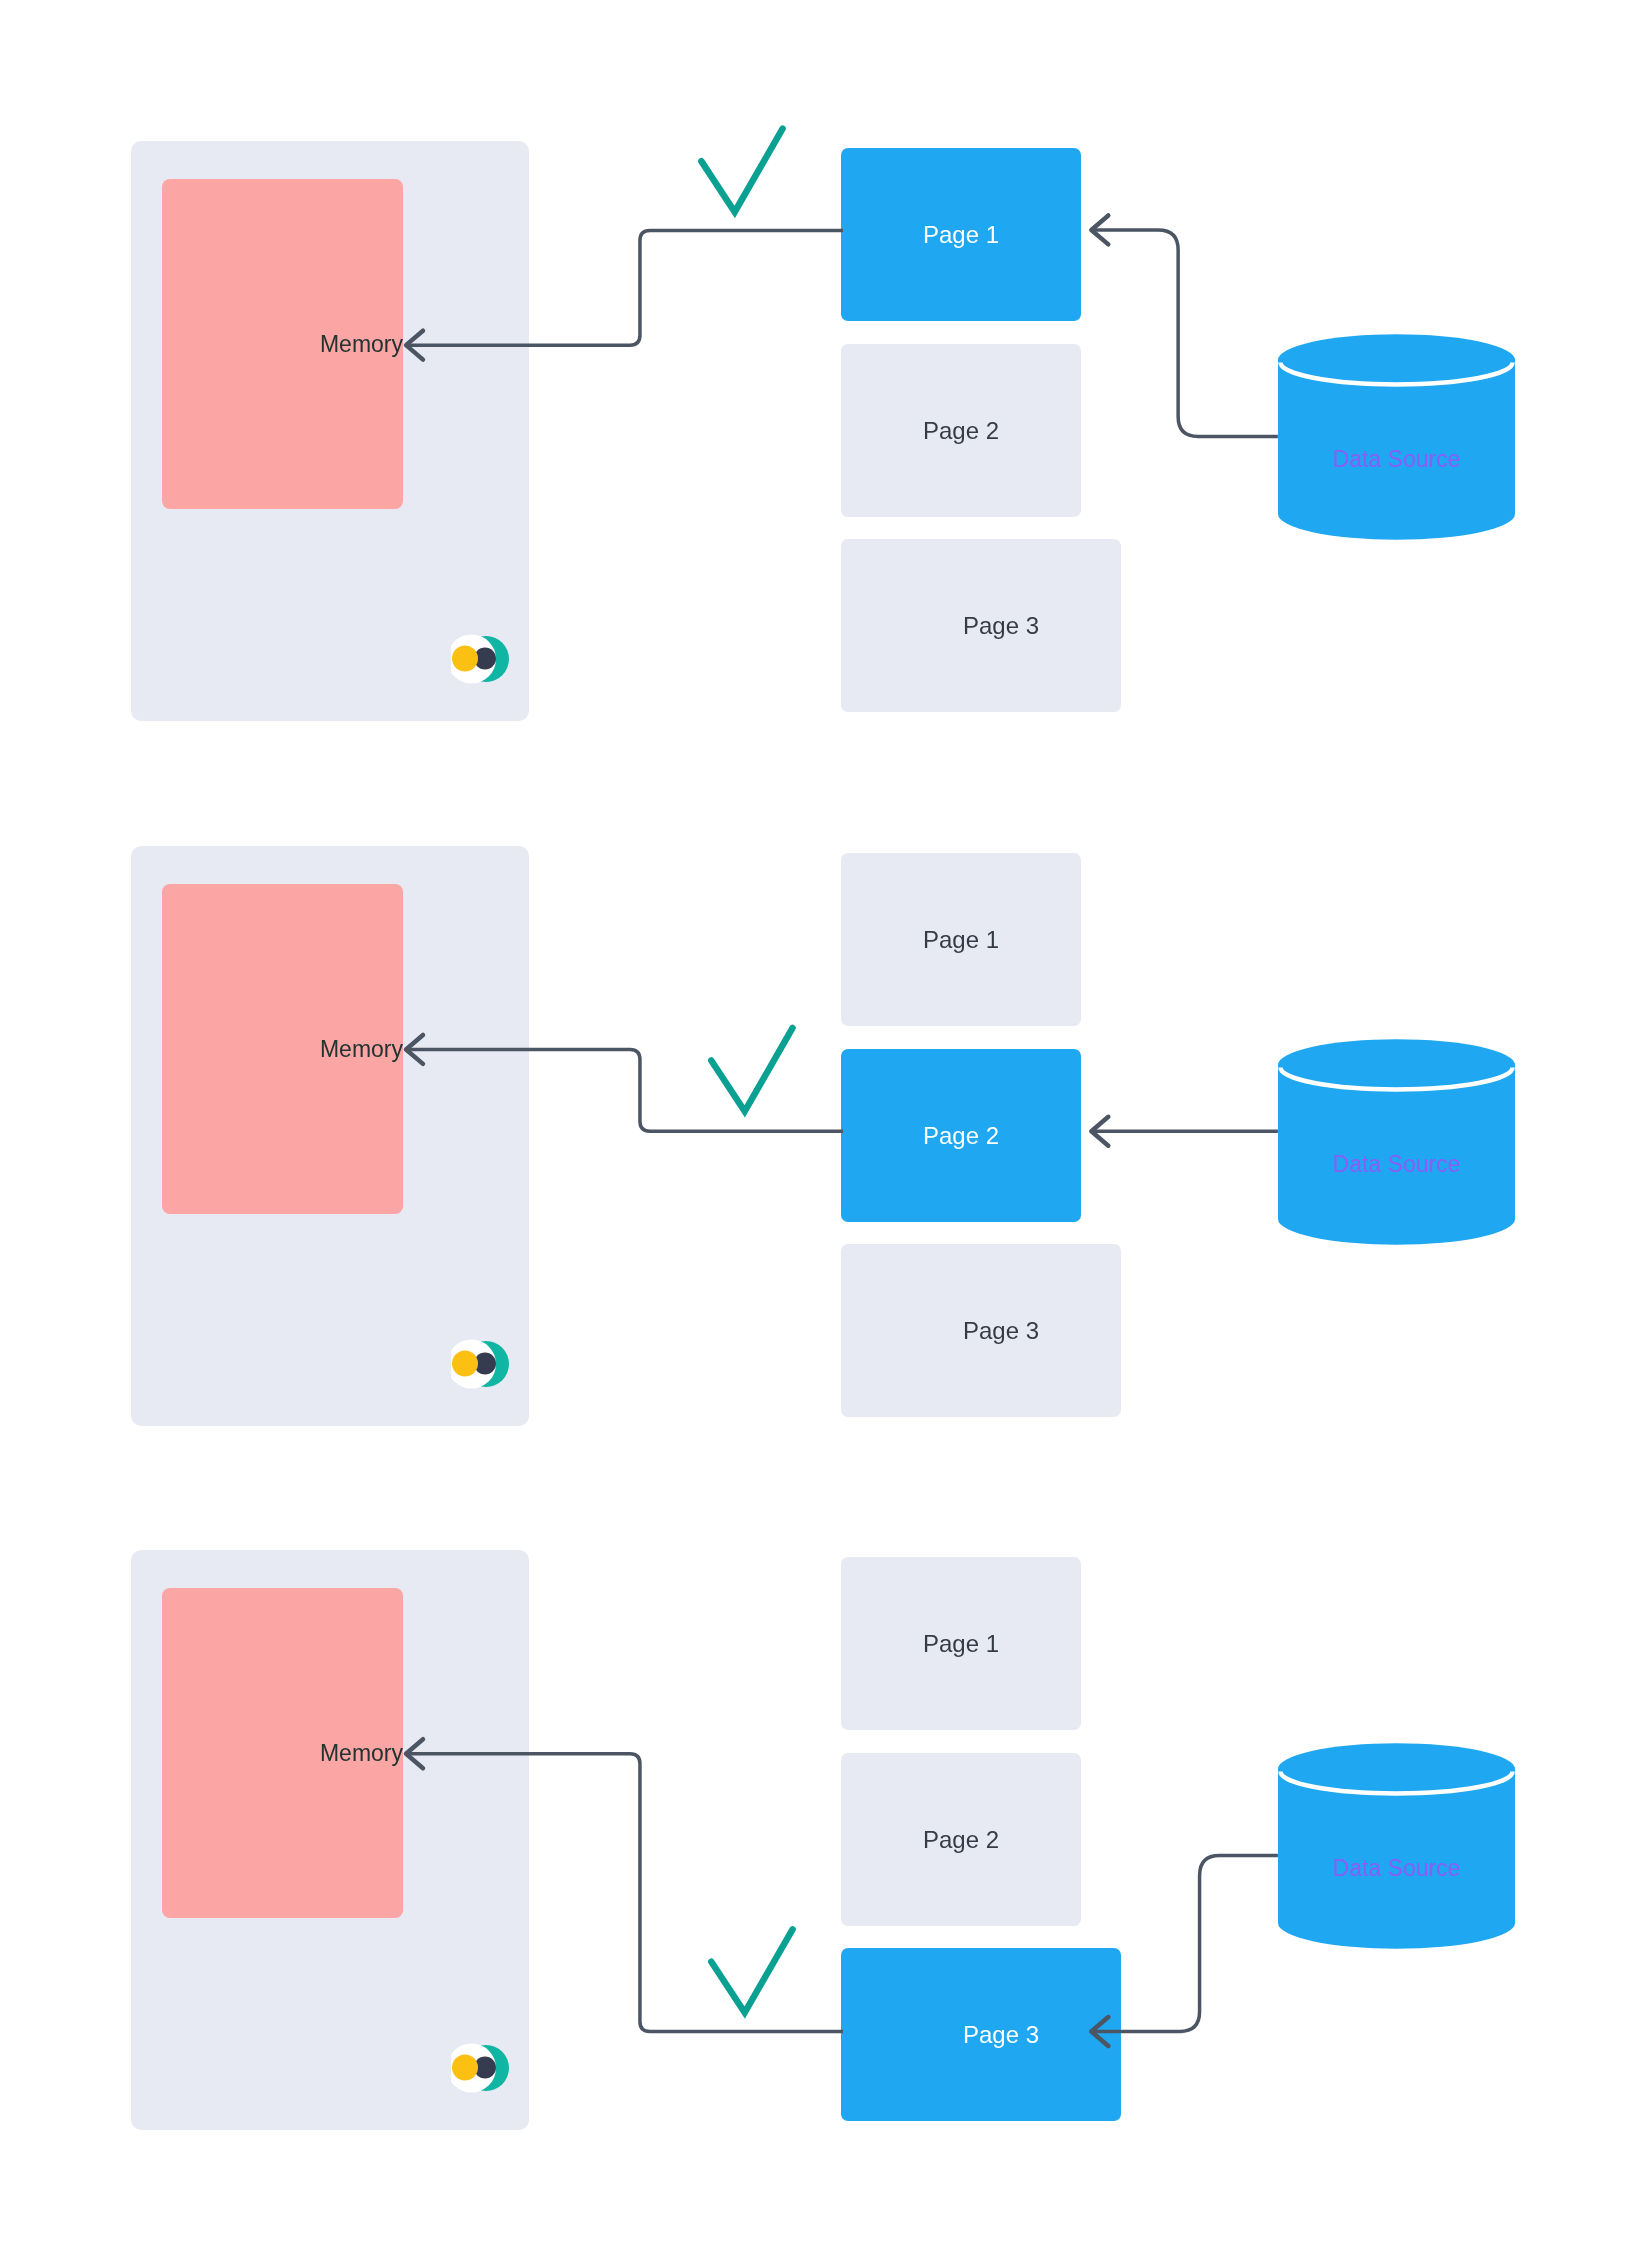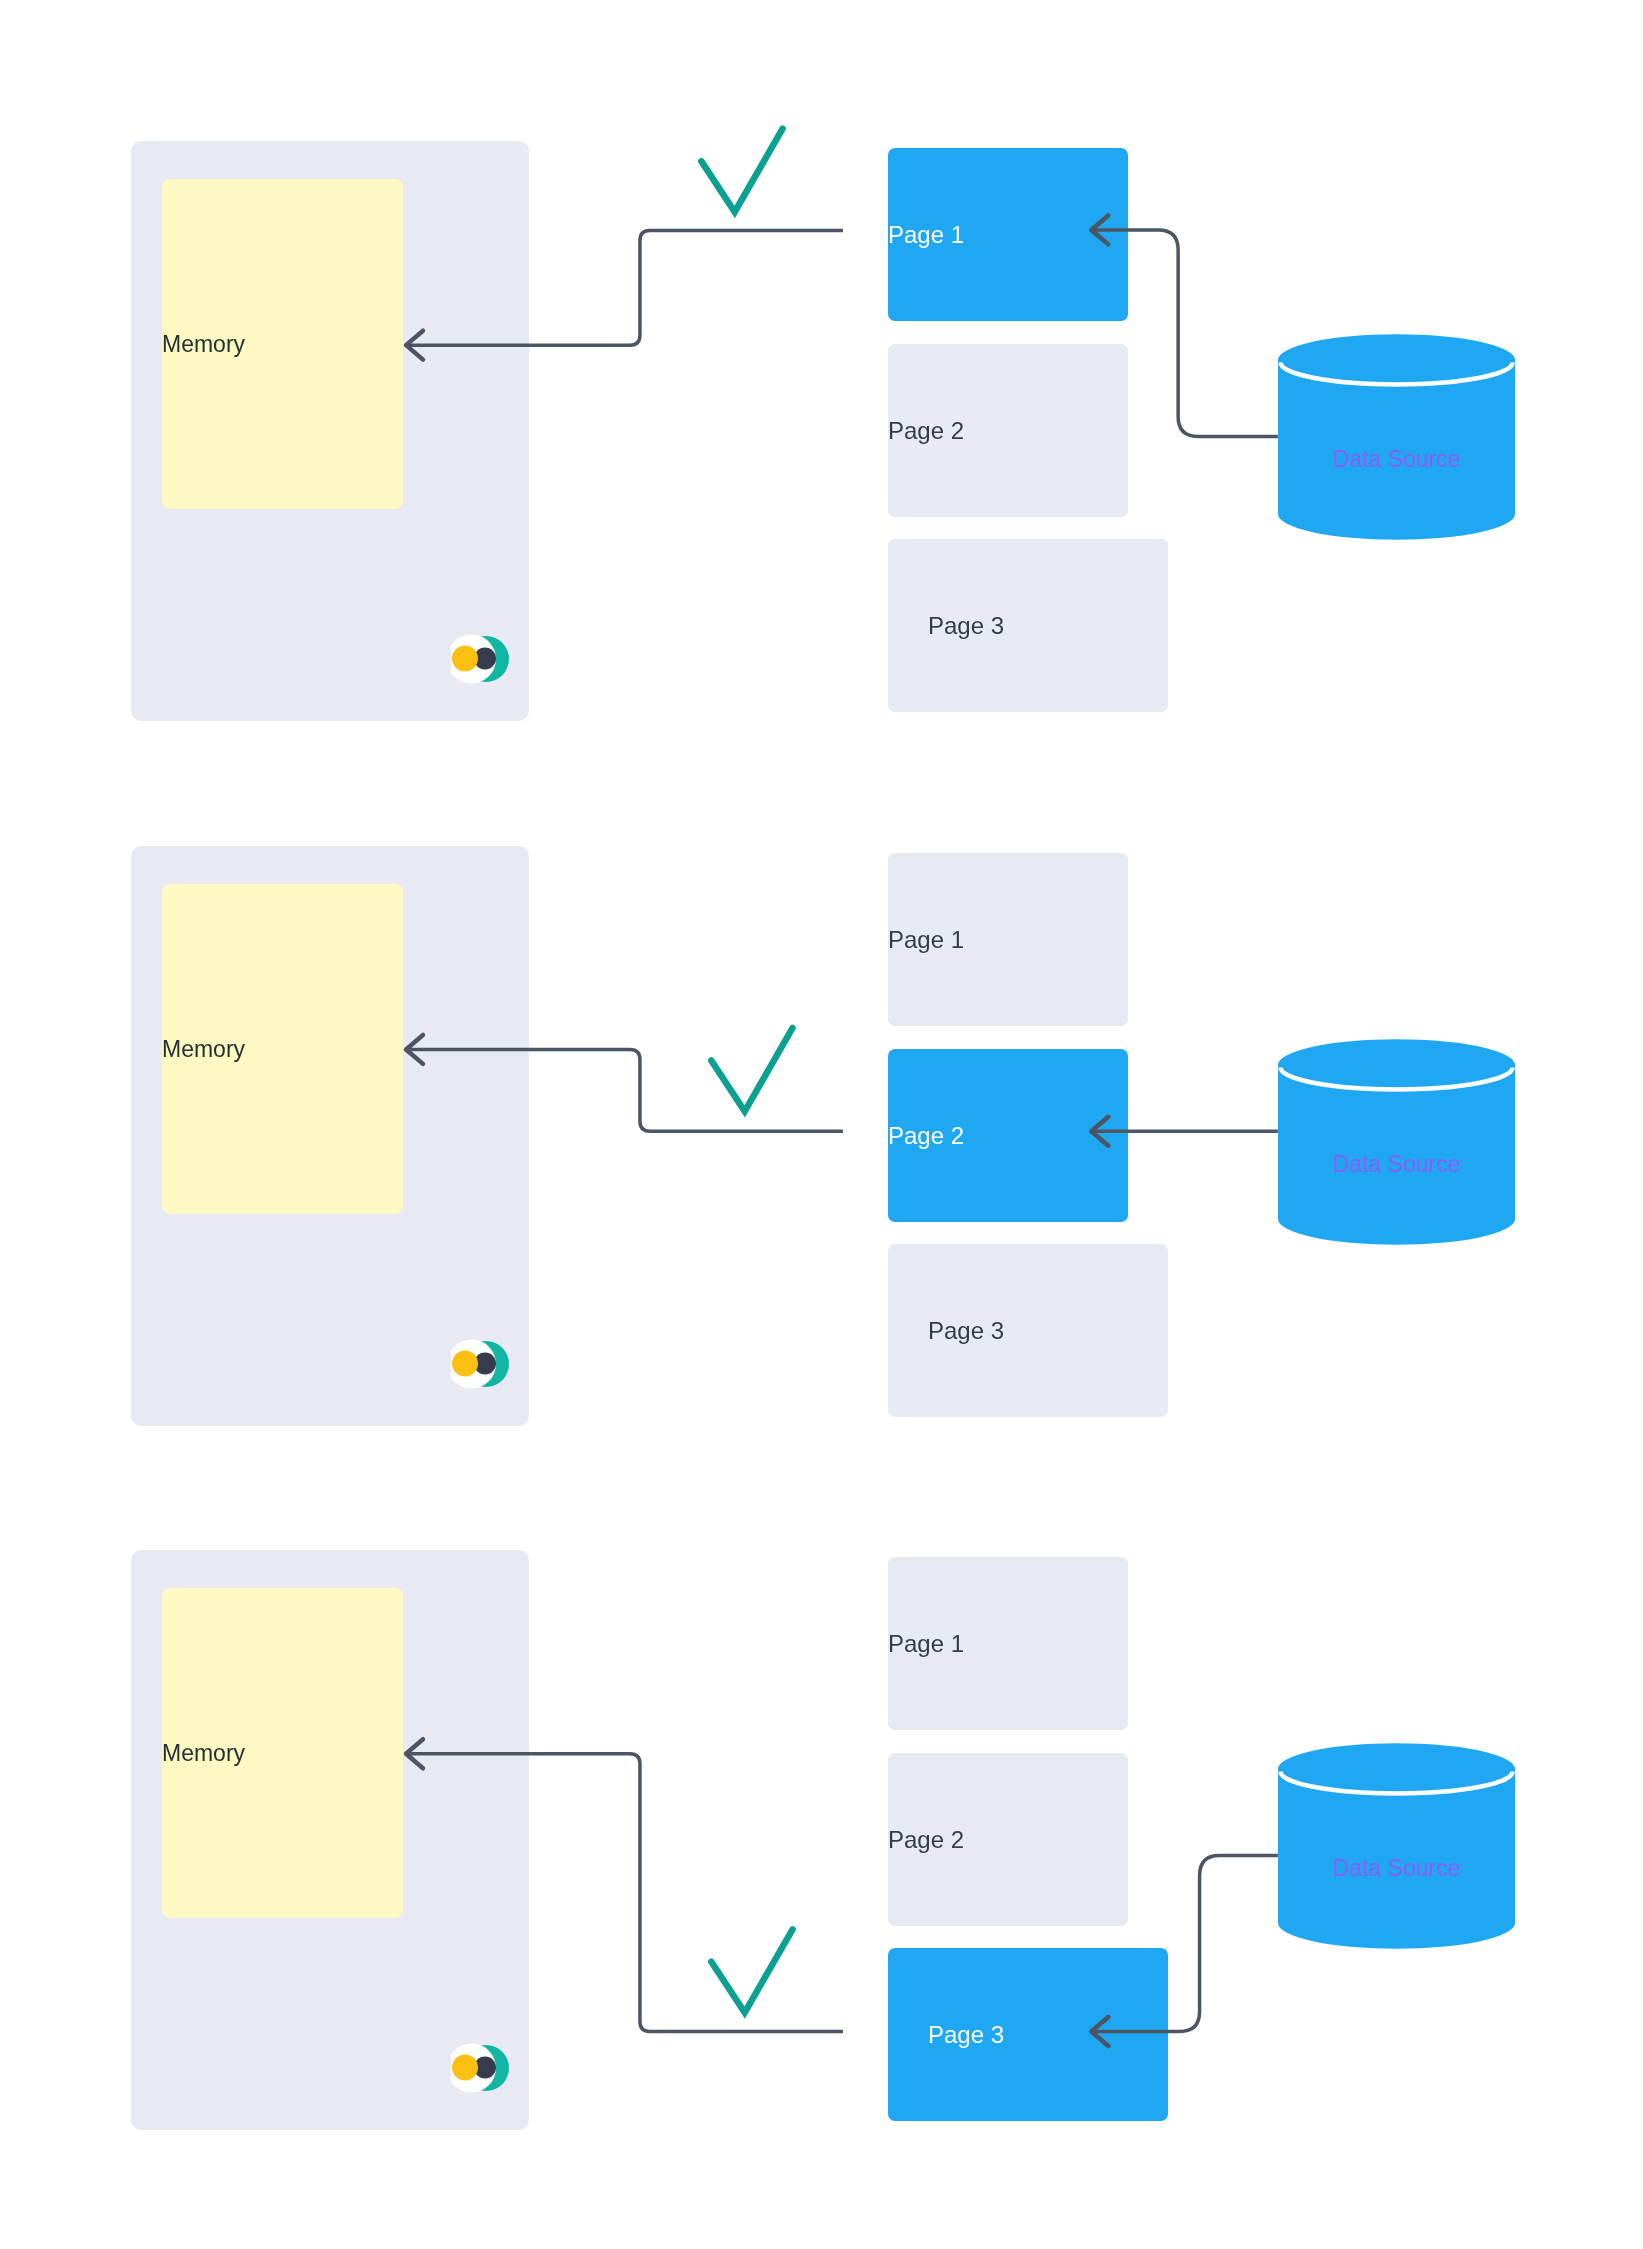--- a/index.html
+++ b/index.html
@@ -11,30 +11,30 @@
   .row.r1{top:0;}
   .row.r2{top:705px;}
   .row.r3{top:1409px;}
 
   .memory-panel{
     position:absolute;left:131px;top:141px;width:398px;height:580px;
     background:#E7EAF2;border-radius:10px;
   }
   .memory-box{
     position:absolute;left:31px;top:38px;width:241px;height:330px;
-    background:#fef9c3;border-radius:8px;
-    display:flex;align-items:center;justify-content:flex-start;
+    background:#fca5a5;border-radius:8px;
+    display:flex;align-items:center;justify-content:flex-end;
   }
   .memory-box span{font-size:23px;color:#223330;}
 
   .brand{position:absolute;left:320px;top:483px;width:70px;height:70px;}
 
   .page-box{
-    position:absolute;left:888px;width:240px;height:173px;border-radius:7px;
-    background:#E7EAF2;display:flex;align-items:center;justify-content:flex-start;
+    position:absolute;left:841px;width:240px;height:173px;border-radius:7px;
+    background:#E7EAF2;display:flex;align-items:center;justify-content:center;
   }
   .page-box span{font-size:24px;color:#363C47;}
   .page-box.p1{top:148px;}
   .page-box.p2{top:344px;}
   .page-box.p3{top:539px;padding-left:40px;}
   .page-box.active{background:#1FA8F1;}
   .page-box.active span{color:#ffffff;}
 
   .datasource{position:absolute;left:1278px;top:334px;width:237px;height:206px;}
   .datasource svg{position:absolute;left:0;top:0;}

